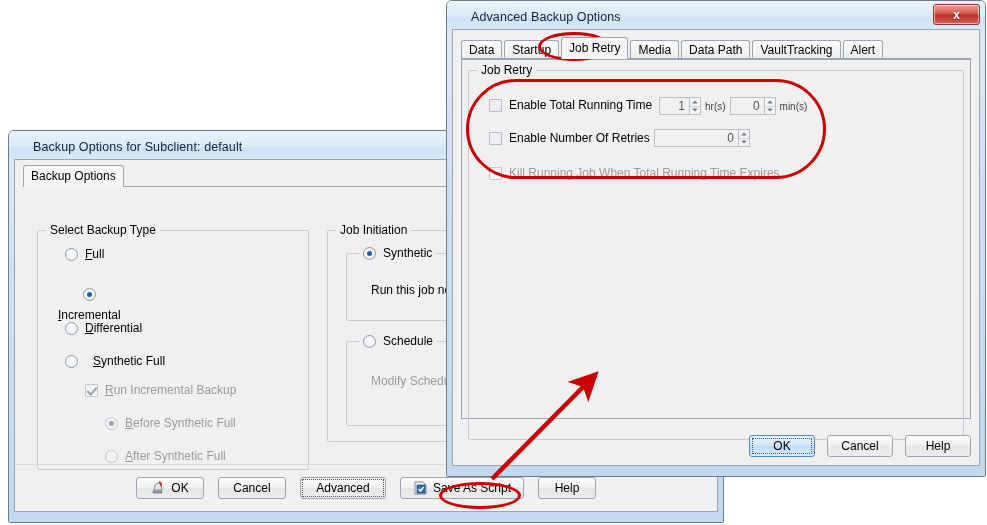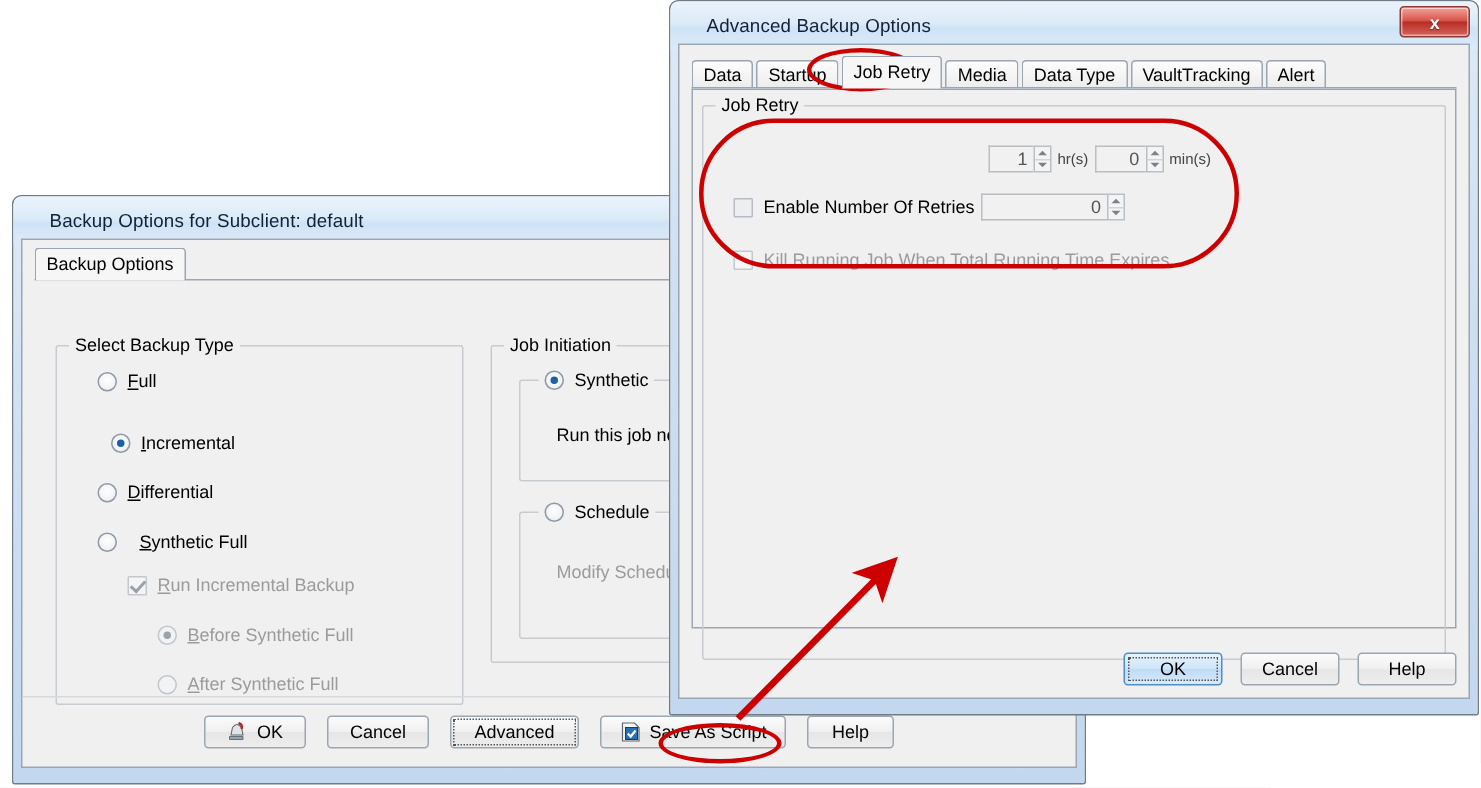--- a/index.html
+++ b/index.html
@@ -187,21 +187,21 @@
     </div>
 
     <div class="group" style="left:22px;top:70px;width:272px;height:240px;">
       <span class="group-label">Select Backup Type</span>
 
       <div class="row" style="left:27px;top:16px;text-align:center;">
         <span class="radio"></span>
         <span class="lbl"><u>F</u><span>ull</span></span>
       </div>
 
-      <div class="row" style="left:36px;top:57px;">
+      <div class="row" style="left:20px;top:57px;flex-direction:column;">
         <span class="radio on"></span>
         <span class="lbl"><u>I</u><span>ncremental</span></span>
       </div>
 
       <div class="row" style="left:27px;top:90px;">
         <span class="radio"></span>
         <span class="lbl"><u>D</u><span>ifferential</span></span>
       </div>
 
       <div class="row" style="left:27px;top:123px;gap:15px;">
@@ -311,32 +311,36 @@
     <div class="tabstrip" style="top:8px;">
       <div class="tab">
         <span>Data</span></div>
       <div class="tab">
         <span>Startup</span></div>
       <div class="tab selected">
         <span>Job Retry</span></div>
       <div class="tab">
         <span>Media</span></div>
       <div class="tab">
-        <span>Data Type</span></div>
+        <span>Data Path</span></div>
       <div class="tab">
         <span>VaultTracking</span></div>
       <div class="tab">
         <span>Alert</span></div>
     </div>
 
     <div style="position:absolute;left:8px;right:8px;top:29px;bottom:46px;border:1px solid #9aa6b1;background:#f0f0f0;">
 
       <div class="group" style="left:6px;top:10px;right:6px;height:370px;">
         <span class="group-label">Job Retry</span>
 
+        <div class="row" style="left:20px;top:27px;">
+          <span class="chk grey"></span>
+          <span class="lbl">Enable Total Running Time</span>
+        </div>
         <div class="row" style="left:190px;top:26px;gap:4px;">
           <span class="spin">
             <span class="field" style="width:30px;">1</span>
             <span class="btns">
                 <i></i>
                 <i></i>
               </span>
           </span>
           <span class="unit">hr(s)</span>
           <span class="spin">

